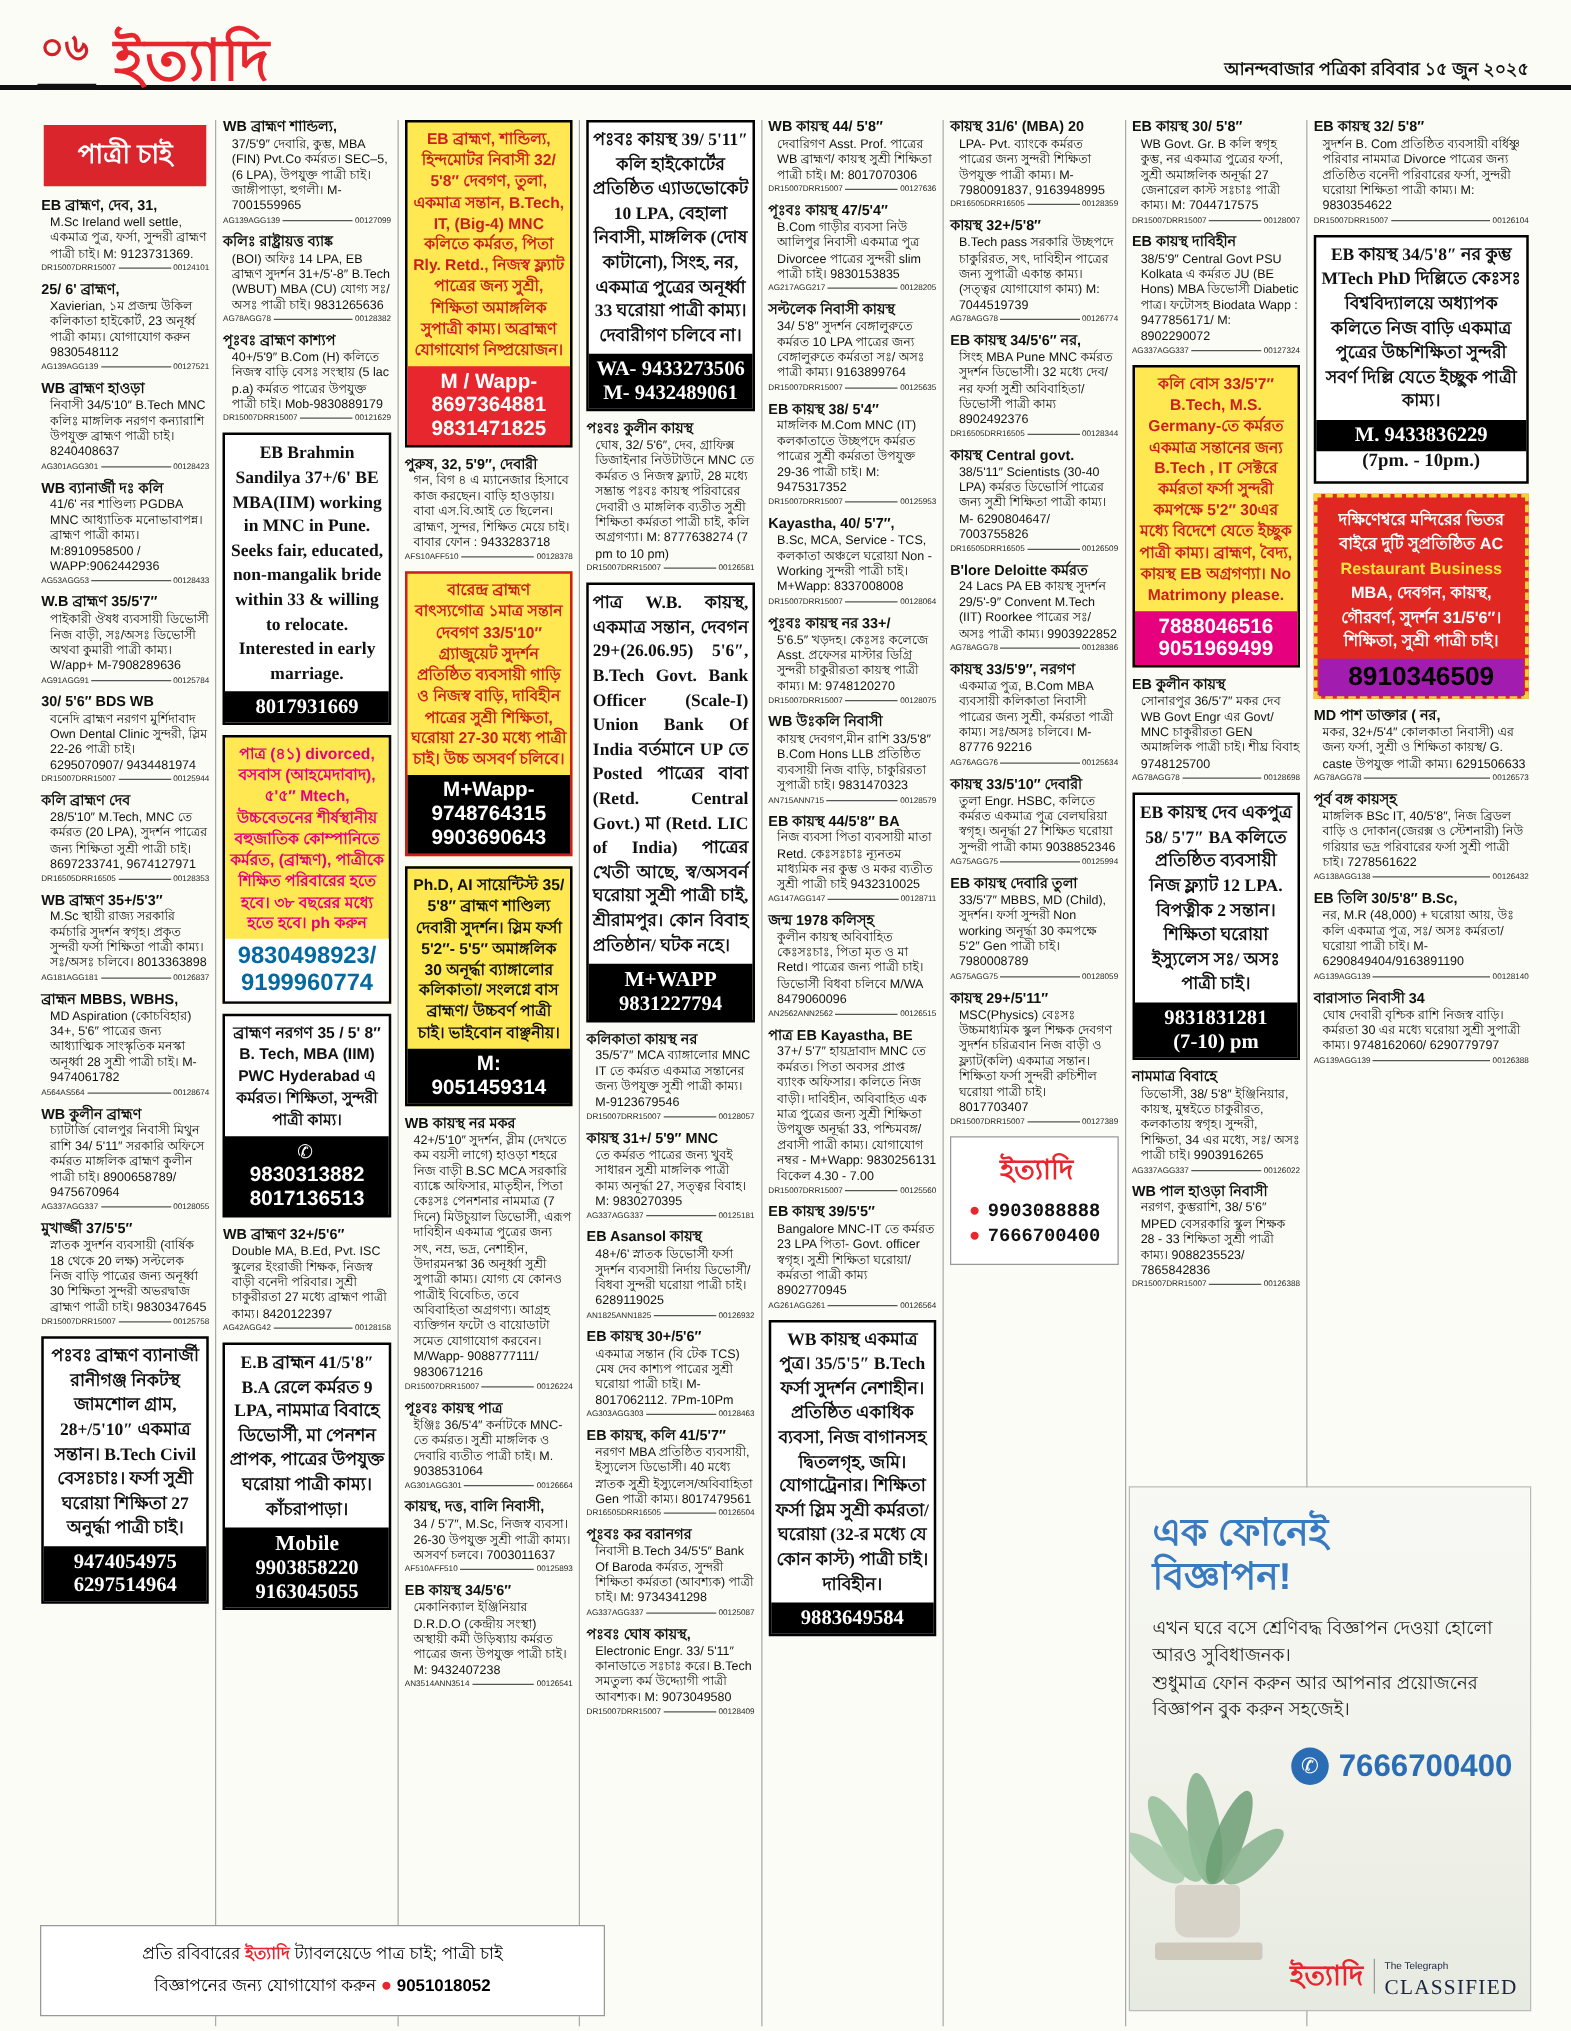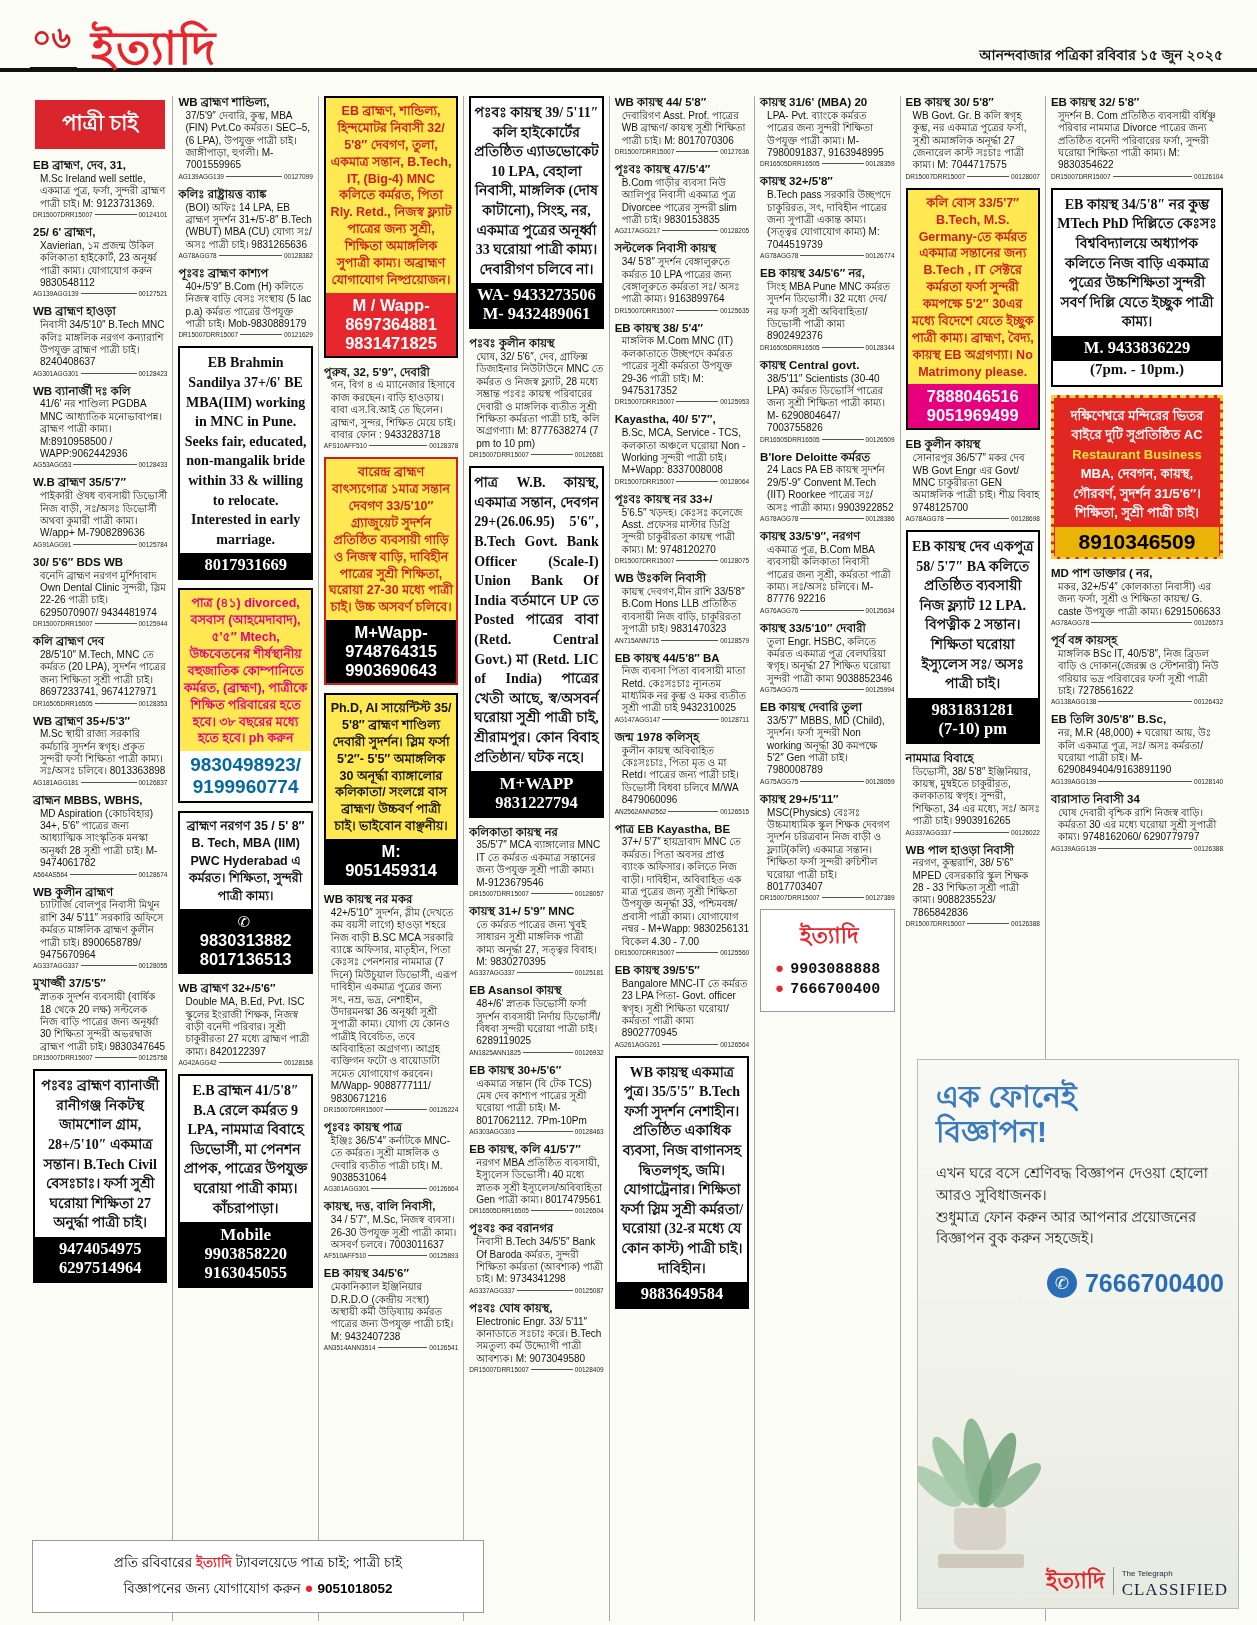--- a/index.html
+++ b/index.html
@@ -34,39 +34,39 @@
   .yellowbox { border:2px solid #000; background:#ffe851; text-align:center; font-weight:bold; font-size:12.5px; line-height:1.35; padding:5px 3px; }
   .yellowbox.redborder { border-color:#cc1f1f; }
   .red-text { color:#cc1f1f; }
   .magenta-text { color:#e6007e; }
   .redbox { background:#e02722; color:#fff; border:3px dashed #f4d13a; text-align:center; font-weight:bold; font-size:13px; line-height:1.5; padding:8px 4px 4px 4px; }
   .redbox .hl-yellow { color:#ffe23a; }
 
   .band { display:block; background:#000; color:#fff; font-weight:bold; text-align:center; font-size:16.5px; line-height:1.15; padding:3px 0; margin:4px -3px -5px -3px; }
   .band.red-band { background:#e8262d; }
   .band.magenta-band { background:#e6007e; }
-  .band.white-band { background:#eab308; color:#000; font-size:21px; }
+  .band.white-band { background:#a21caf; color:#000; font-size:21px; }
   .band.magenta-on-white { background:#fff; color:#0369a1; font-size:19px; }
   .band .band-label { font-size:17px; }
   .band .phone-glyph { font-size:15px; margin-right:3px; }
   .ad-note { text-align:center; font-weight:bold; font-size:15px; margin-top:3px; }
 
   .contact-box { border:1px solid #999; background:#fff; padding:8px 10px 10px 14px; }
   .contact-box .contact-title { color:#e8262d; text-align:center; font-size:22px; font-weight:bold; margin-bottom:6px; }
   .contact-box .contact-line { font-size:15px; font-weight:bold; margin:3px 0;font-family:Liberation Mono, monospace; }
   .contact-box .dot { color:#e8262d; margin-right:6px; }
 
   
   .notice { position:absolute; left:32px; bottom:12px; width:452px; border:1px solid #999; background:#fff; text-align:center; padding:8px 6px; font-size:13.5px; }
   .notice .brand { color:#e8262d; font-weight:bold; }
   .notice .dot { color:#e8262d; font-size:15px; }
   .notice div { margin:3px 0; }
 
   
-  .bigad { position:absolute; right:18px; bottom:16px; width:322px; height:550px; border:1px solid #bbb; background:linear-gradient(180deg,#f8f9f4 0%, #eef0e8 70%, #e7eae1 100%); overflow:hidden; }
+  .bigad { position:absolute; right:32px; bottom:16px; width:322px; height:420px; border:1px solid #bbb; background:linear-gradient(180deg,#f8f9f4 0%, #eef0e8 70%, #e7eae1 100%); overflow:hidden; }
   .bigad-inner { position:relative; z-index:2; padding:20px 14px 0 18px; }
   .bigad h2 { color:#3a7abf; font-size:30px; line-height:1.15; font-weight:bold; }
   .bigad .bigad-body { margin-top:14px; font-size:14.5px; line-height:1.5; color:#222; }
   .bigad .phone-row { display:flex; align-items:center; justify-content:flex-end; gap:8px; margin-top:18px; }
   .phone-circle { width:30px; height:30px; border-radius:50%; background:#2a6db5; color:#fff; display:flex; align-items:center; justify-content:center; font-size:17px; }
   .bigad .big-phone { color:#2a6db5; font-size:25px; font-weight:bold; }
   .bigad-footer { position:absolute; z-index:2; bottom:8px; right:10px; display:flex; align-items:center; gap:8px; }
   .bigad-footer .brand { color:#e8262d; font-size:22px; font-weight:bold; }
   .bigad-footer .vbar { width:1px; height:28px; background:#999; }
   .tg { text-align:left; color:#1c2540; }
@@ -625,20 +625,29 @@
       <div class="col col-7">
         <div class="ad ">
           <div class="ad-title">EB কায়স্থ 30/ 5'8″</div>
           <div class="ad-body">WB Govt. Gr. B কলি স্বগৃহ কুম্ভ, নর একমাত্র পুত্রের ফর্সা, সুশ্রী অমাঙ্গলিক অনূর্দ্ধা 27 জেনারেল কাস্ট সঃচাঃ পাত্রী কাম্য। M: 7044717575</div>
           <div class="code-row">
             <span class="code-left">DR15007DRR15007</span>
             <span class="code-dash"></span>
             <span class="code-right">00128007</span>
           </div>
         </div>
+        <div class="ad ">
+          <div class="ad-title">EB কায়স্থ দাবিহীন</div>
+          <div class="ad-body">38/5'9″ Central Govt PSU Kolkata এ কর্মরত JU (BE Hons) MBA ডিভোর্সী Diabetic পাত্র। ফটোসহ Biodata Wapp : 9477856171/ M: 8902290072</div>
+          <div class="code-row">
+            <span class="code-left">AG337AGG337</span>
+            <span class="code-dash"></span>
+            <span class="code-right">00127324</span>
+          </div>
+        </div>
         <div class="ad yellowbox red-text">
           <div class="box-body">কলি বোস 33/5'7″ B.Tech, M.S. Germany-তে কর্মরত একমাত্র সন্তানের জন্য B.Tech , IT সেক্টরে কর্মরতা ফর্সা সুন্দরী কমপক্ষে 5'2″ 30এর মধ্যে বিদেশে যেতে ইচ্ছুক পাত্রী কাম্য। ব্রাহ্মণ, বৈদ্য, কায়স্থ EB অগ্রগণ্যা। No Matrimony please.</div>
           <div class="band magenta-band">
             <div class="band-line">7888046516</div>
             <div class="band-line">9051969499</div>
           </div>
         </div>
         <div class="ad ">
           <div class="ad-title">EB কুলীন কায়স্থ</div>
           <div class="ad-body">সোনারপুর 36/5'7″ মকর দেব WB Govt Engr এর Govt/ MNC চাকুরীরতা GEN অমাঙ্গলিক পাত্রী চাই। শীঘ্র বিবাহ 9748125700</div>

